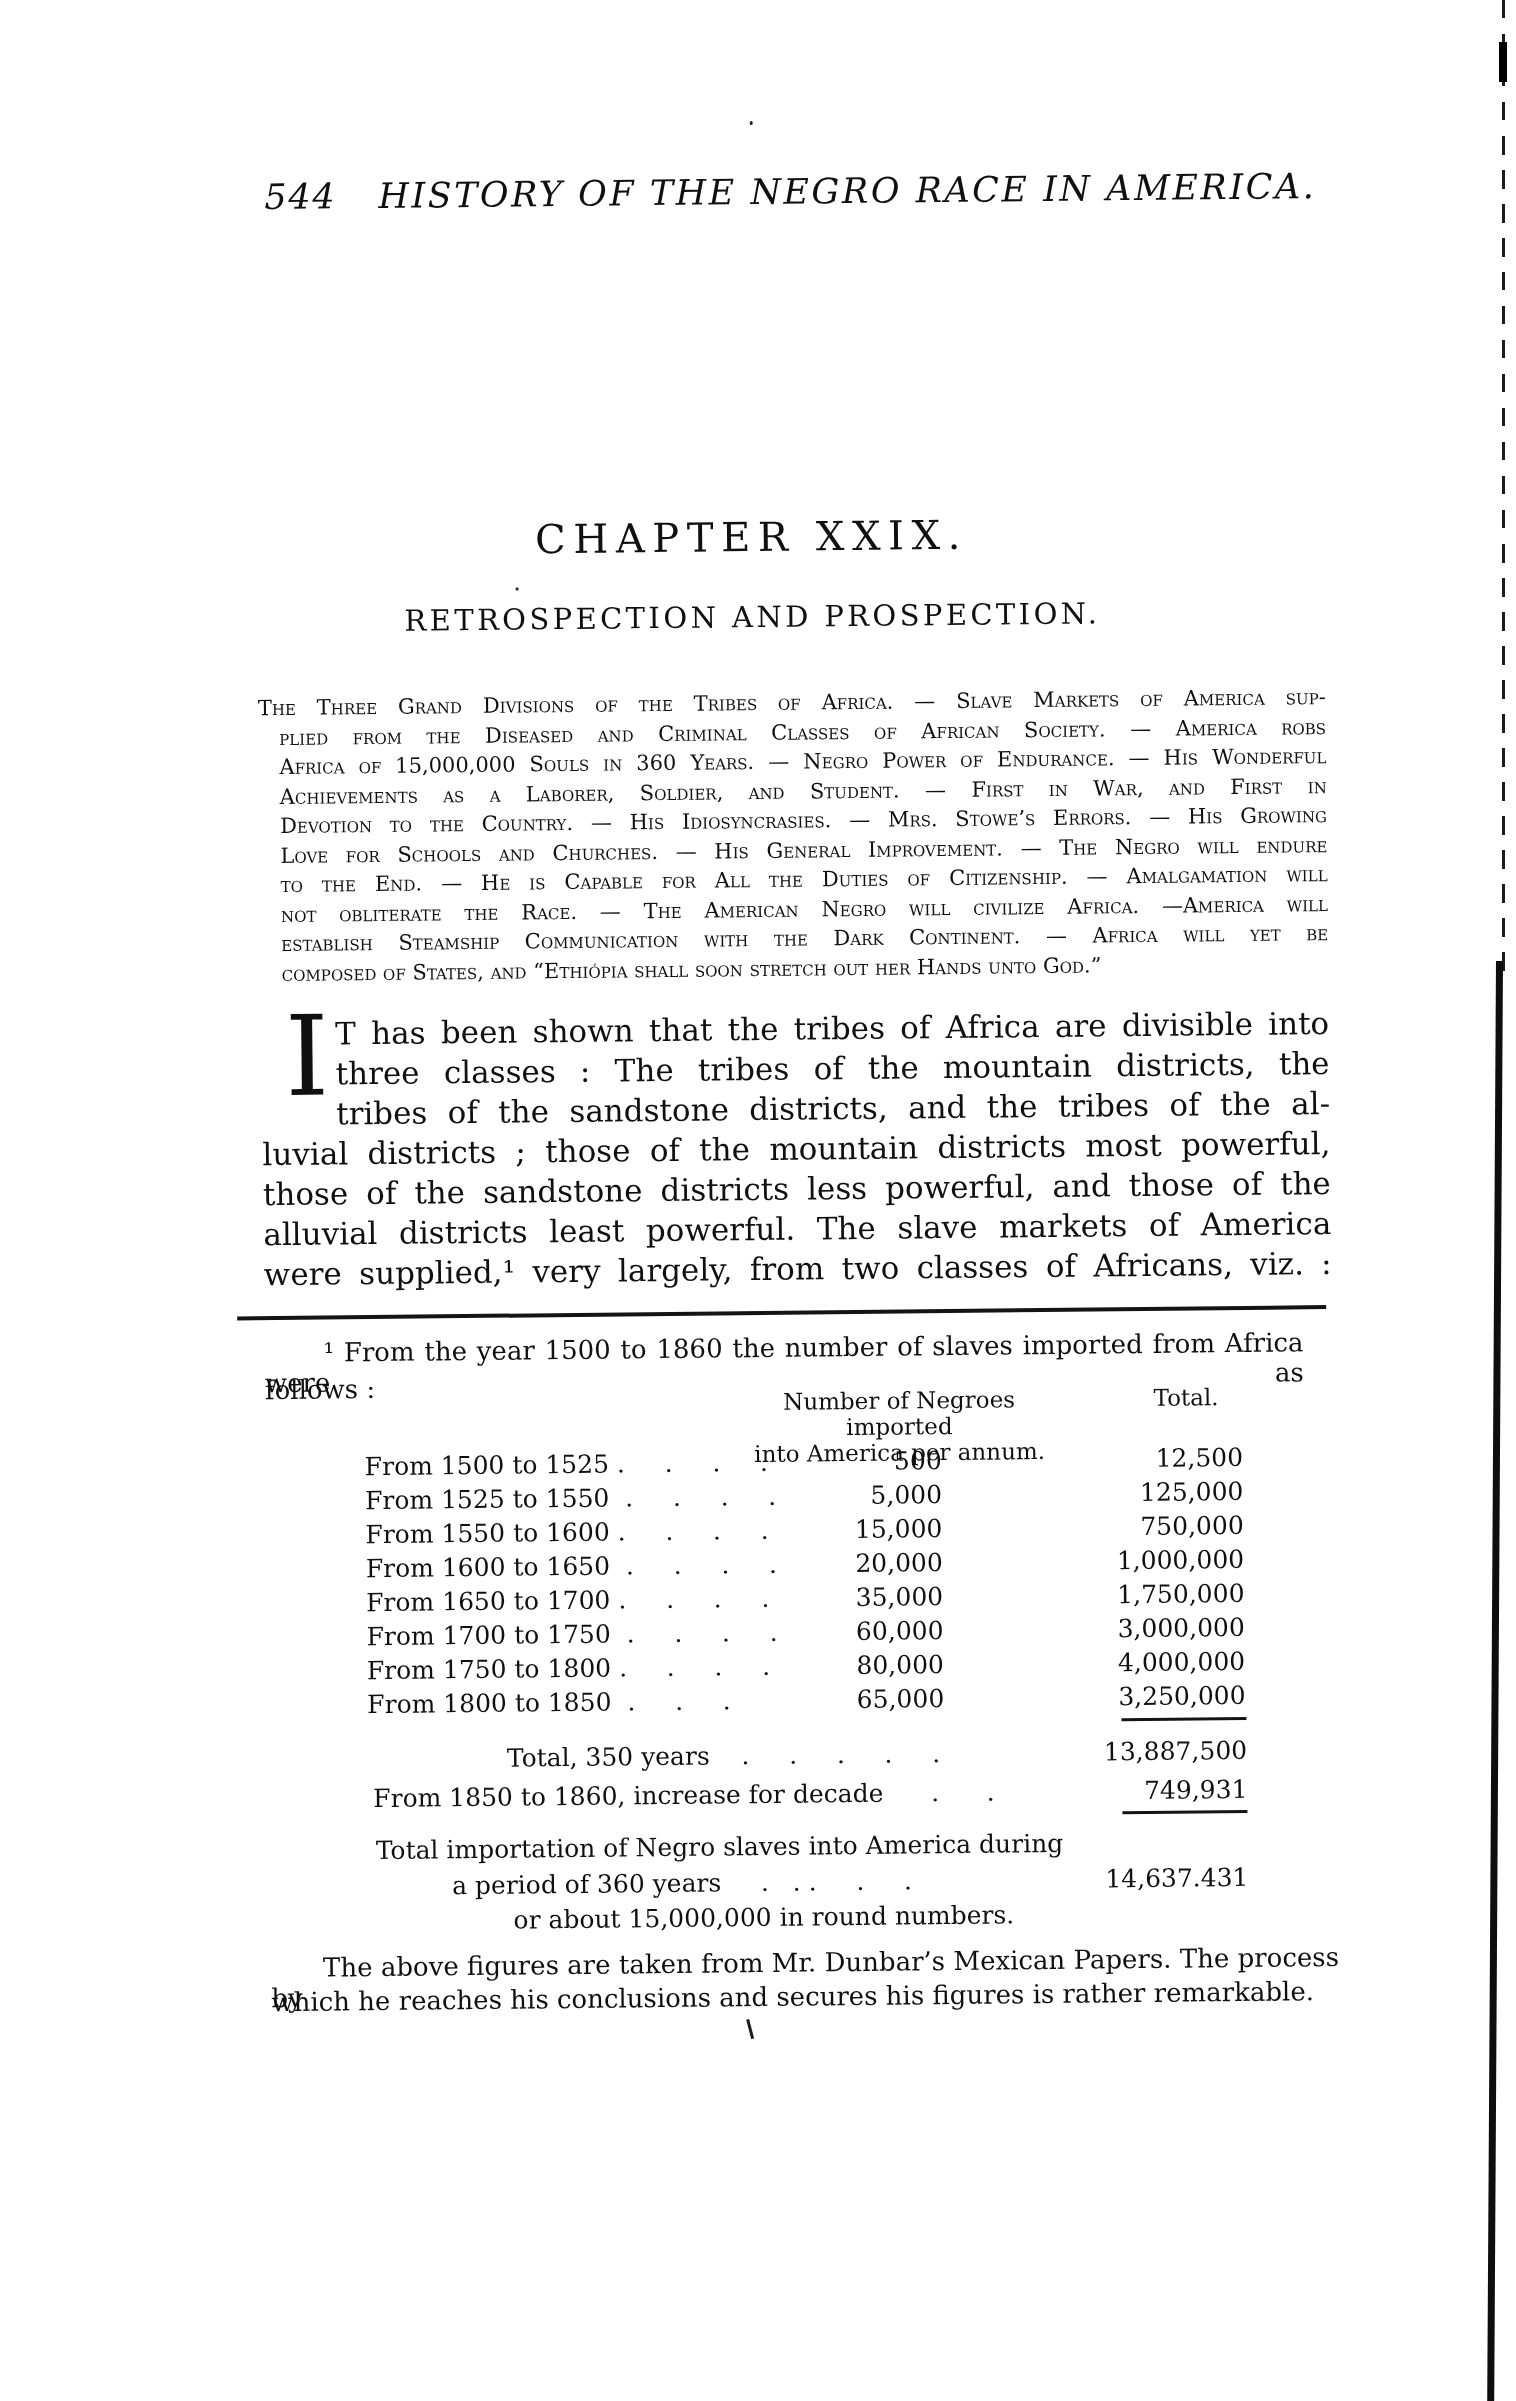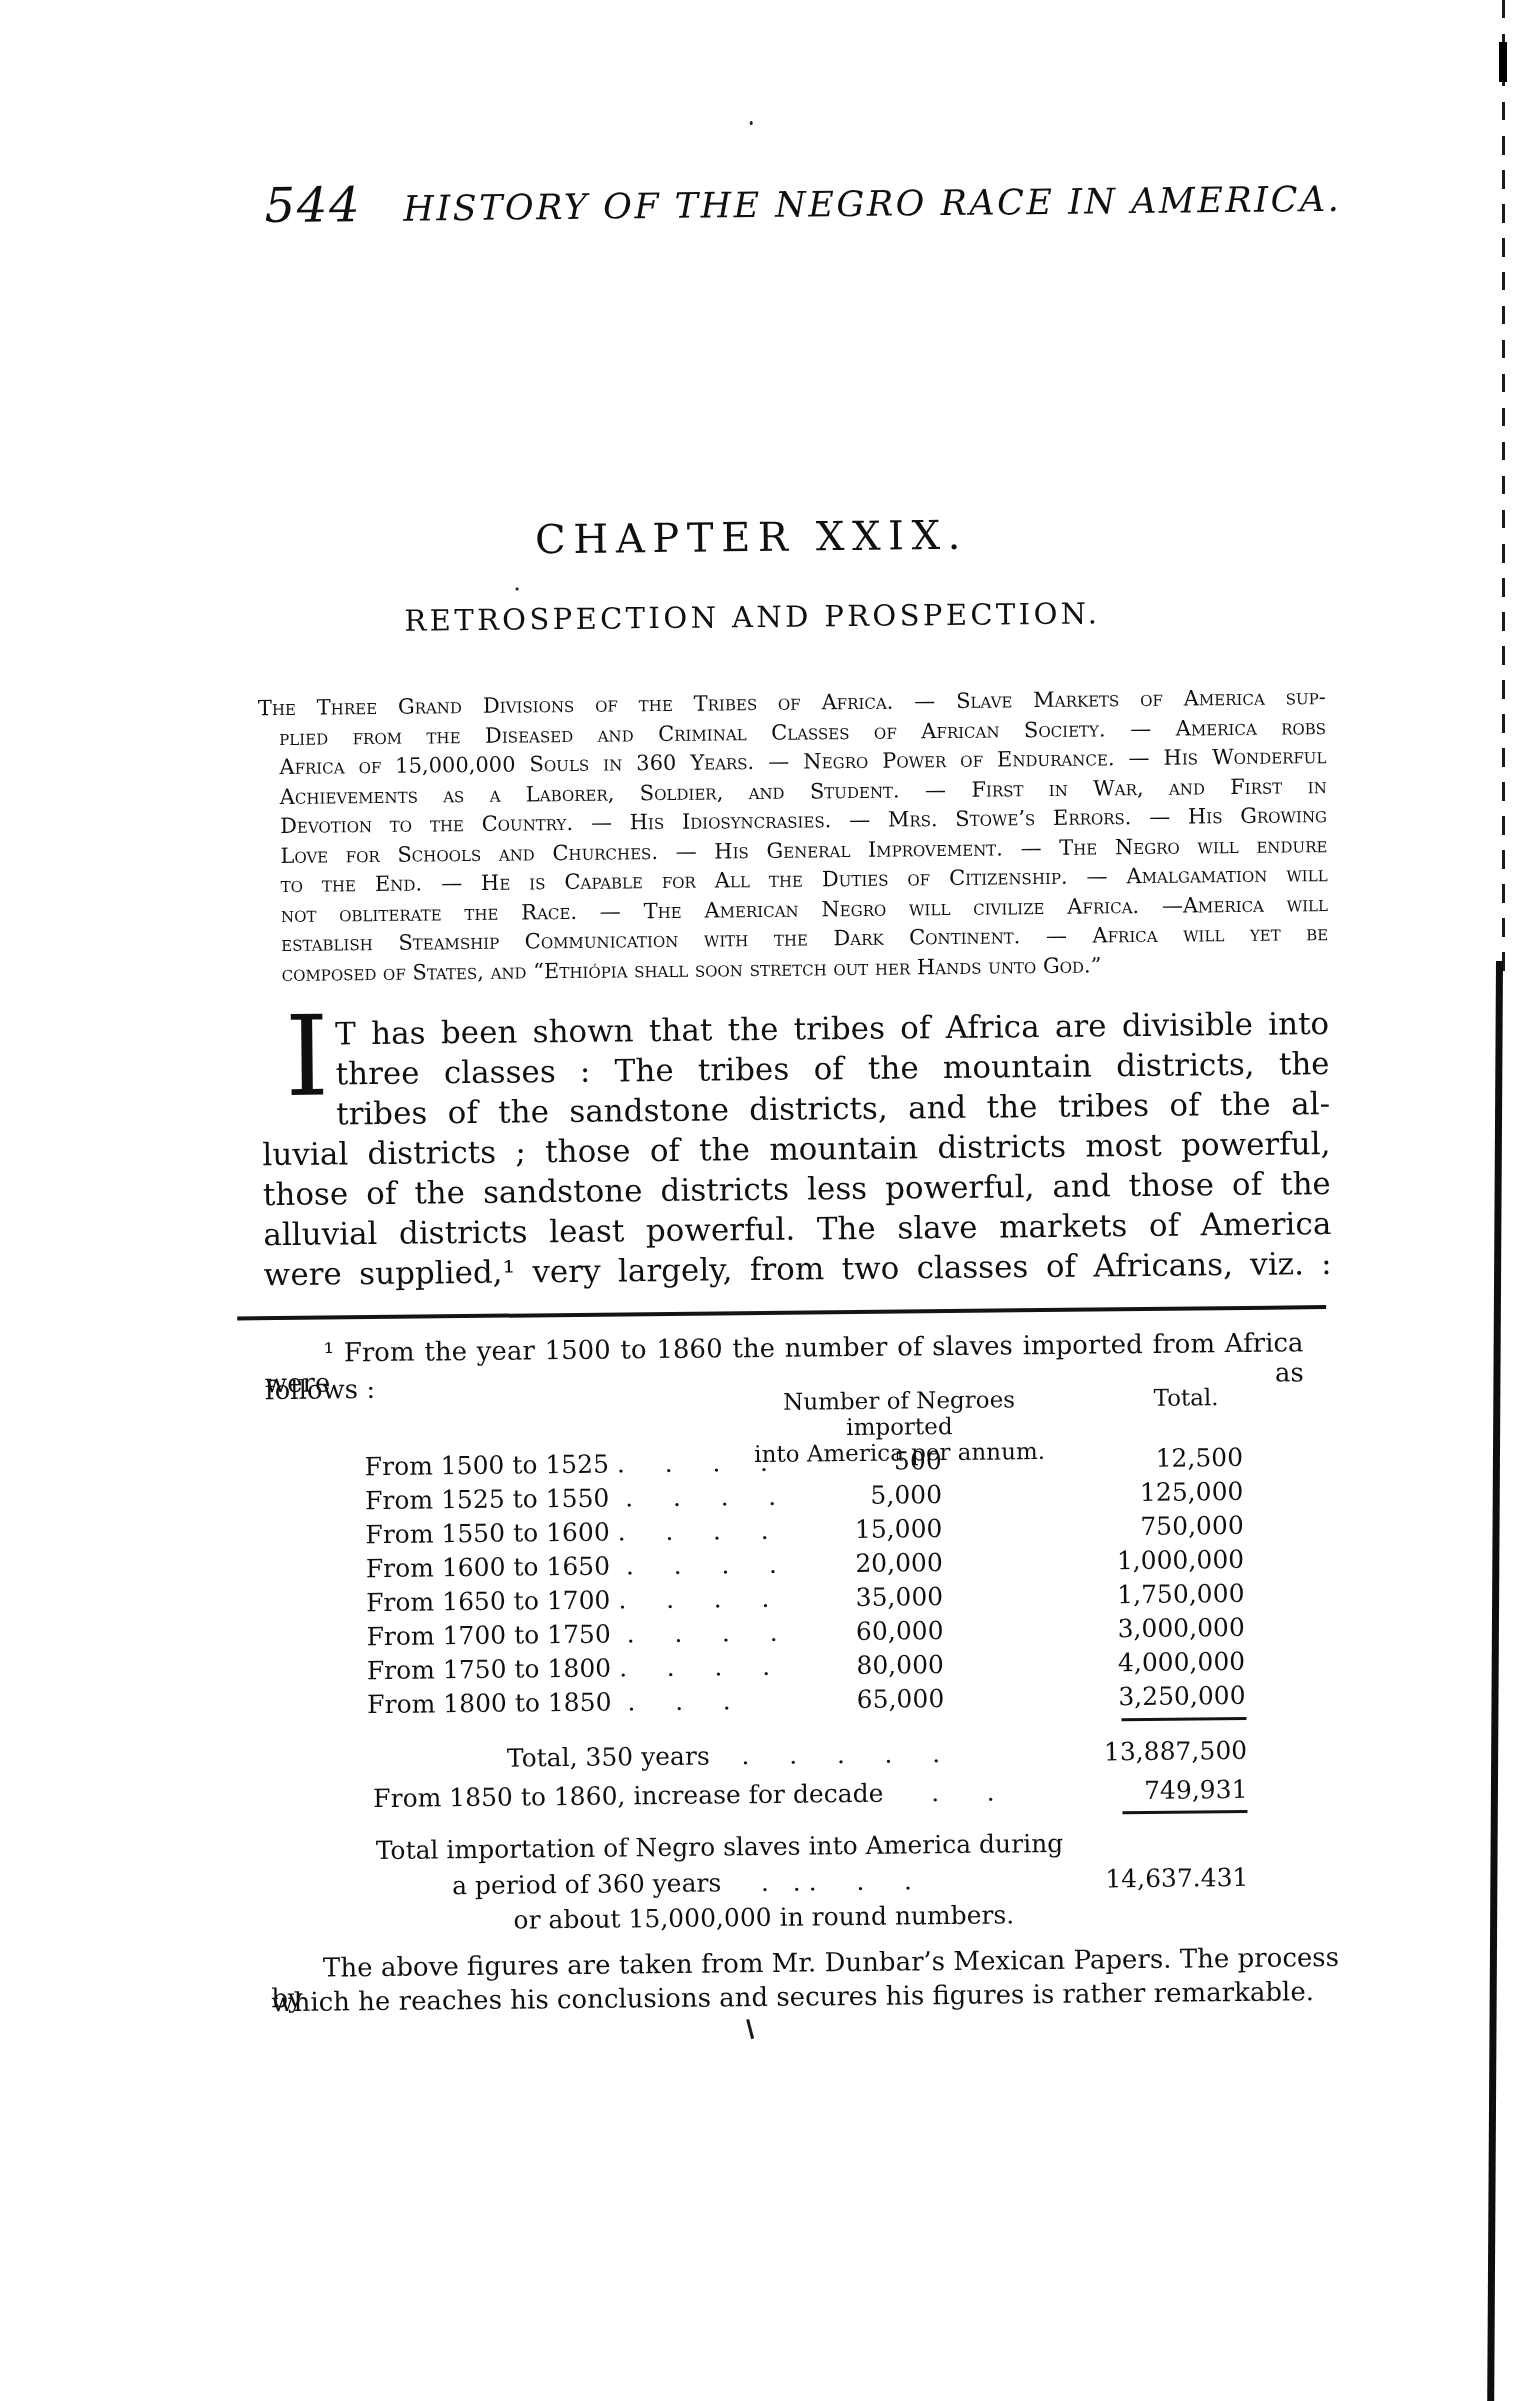--- a/index.html
+++ b/index.html
@@ -7,21 +7,21 @@
   .page{
     position:relative; width:1517px; height:2401px;
     background:#ffffff; overflow:hidden;
     font-family:"DejaVu Serif", serif; color:#101010;
   }
   .tilt{position:absolute; inset:0; transform:rotate(-0.6deg); transform-origin:50% 50%;}
 
   
   .running-head{position:absolute; top:172px; left:275px; white-space:nowrap;
     font-style:italic; font-size:35px; letter-spacing:0.8px;}
-  .pgnum{display:inline-block; font-size:48px; letter-spacing:1.7px;}
+  .pgnum{display:inline-block; font-size:35px; letter-spacing:1.7px;}
   .rtitle{margin-left:30px; letter-spacing:2.5px;}
 
   
   .chapter-title{position:absolute; top:514px; left:0; width:1517px;
     text-align:center; font-size:40px; letter-spacing:7.6px;}
   .chapter-subtitle{position:absolute; top:600px; left:0; width:1517px;
     text-align:center; font-size:29px; letter-spacing:3.4px;}
 
   
   .synopsis{position:absolute; top:689px; left:284px; width:1047px;

